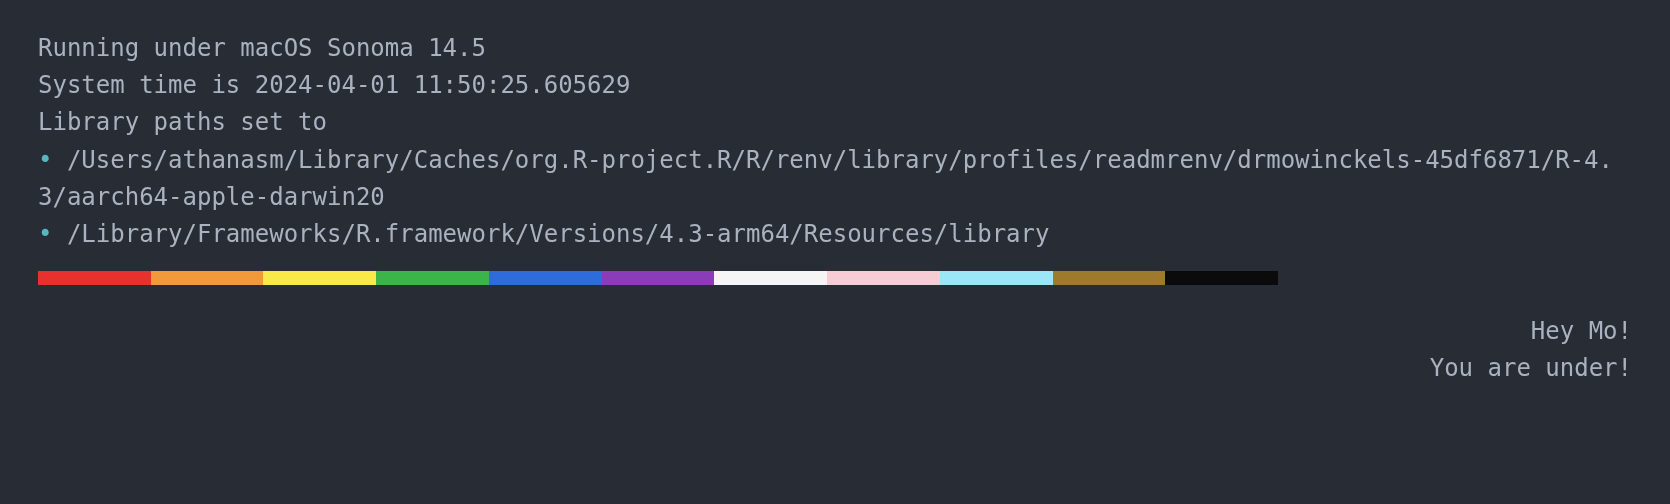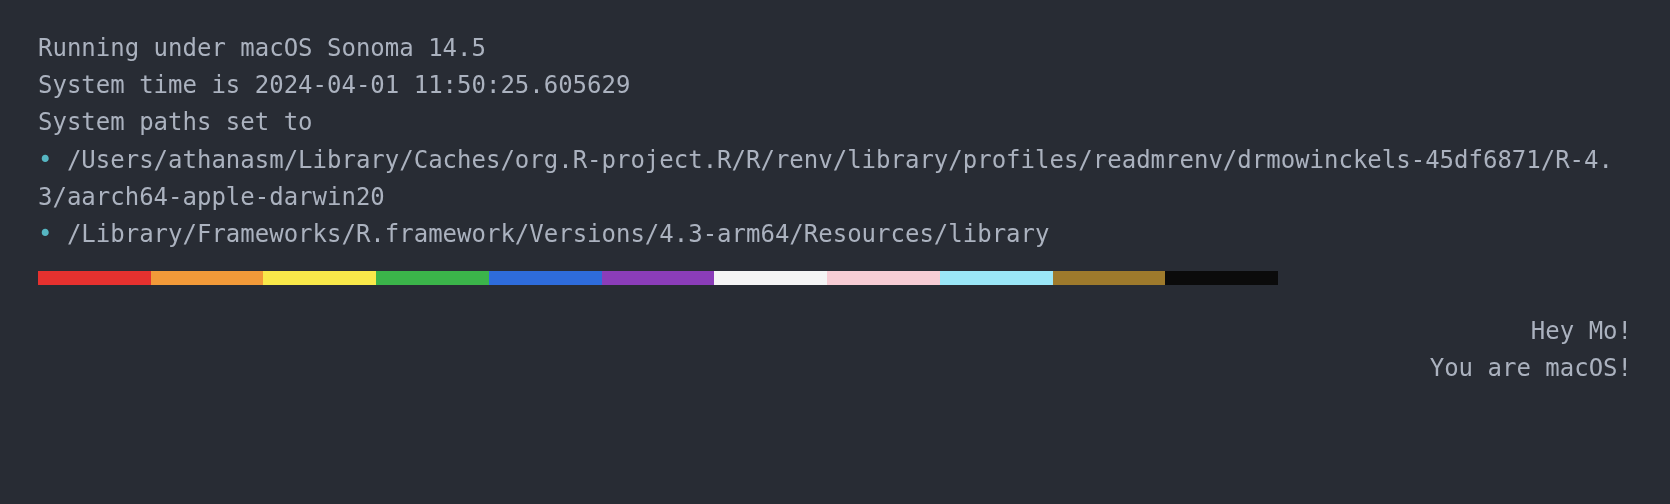--- a/index.html
+++ b/index.html
@@ -39,34 +39,34 @@
     .greeting-block {
       margin-top: 0;
       text-align: right;
     }
   </style>
 </head>
 <body>
 
 <div class="terminal-line">Running under macOS Sonoma 14.5</div>
 <div class="terminal-line">System time is 2024-04-01 11:50:25.605629</div>
-<div class="terminal-line">System paths set to</div>
+<div class="terminal-line">Library paths set to</div>
 <div class="terminal-line"><span class="bullet">•</span><span> /Users/athanasm/Library/Caches/org.R-project.R/R/renv/library/profiles/readmrenv/drmowinckels-45df6871/R-4.3/aarch64-apple-darwin20</span></div>
 <div class="terminal-line"><span class="bullet">•</span><span> /Library/Frameworks/R.framework/Versions/4.3-arm64/Resources/library</span></div>
 
 <div class="stripe-bar">
   <div class="stripe" style="background-color:#e6312f"></div>
   <div class="stripe" style="background-color:#f29a39"></div>
   <div class="stripe" style="background-color:#f9e94a"></div>
   <div class="stripe" style="background-color:#3bb44a"></div>
   <div class="stripe" style="background-color:#2e6cdb"></div>
   <div class="stripe" style="background-color:#8b3db9"></div>
   <div class="stripe" style="background-color:#f5f5f5"></div>
   <div class="stripe" style="background-color:#f7cdd5"></div>
   <div class="stripe" style="background-color:#9be7f7"></div>
   <div class="stripe" style="background-color:#9e7a2c"></div>
   <div class="stripe" style="background-color:#0b0b0b"></div>
 </div>
 
 <div class="greeting-block">
   <div class="terminal-line">Hey Mo!</div>
-  <div class="terminal-line">You are macOS!</div>
+  <div class="terminal-line">You are under!</div>
 </div>
 
 </body></html>

